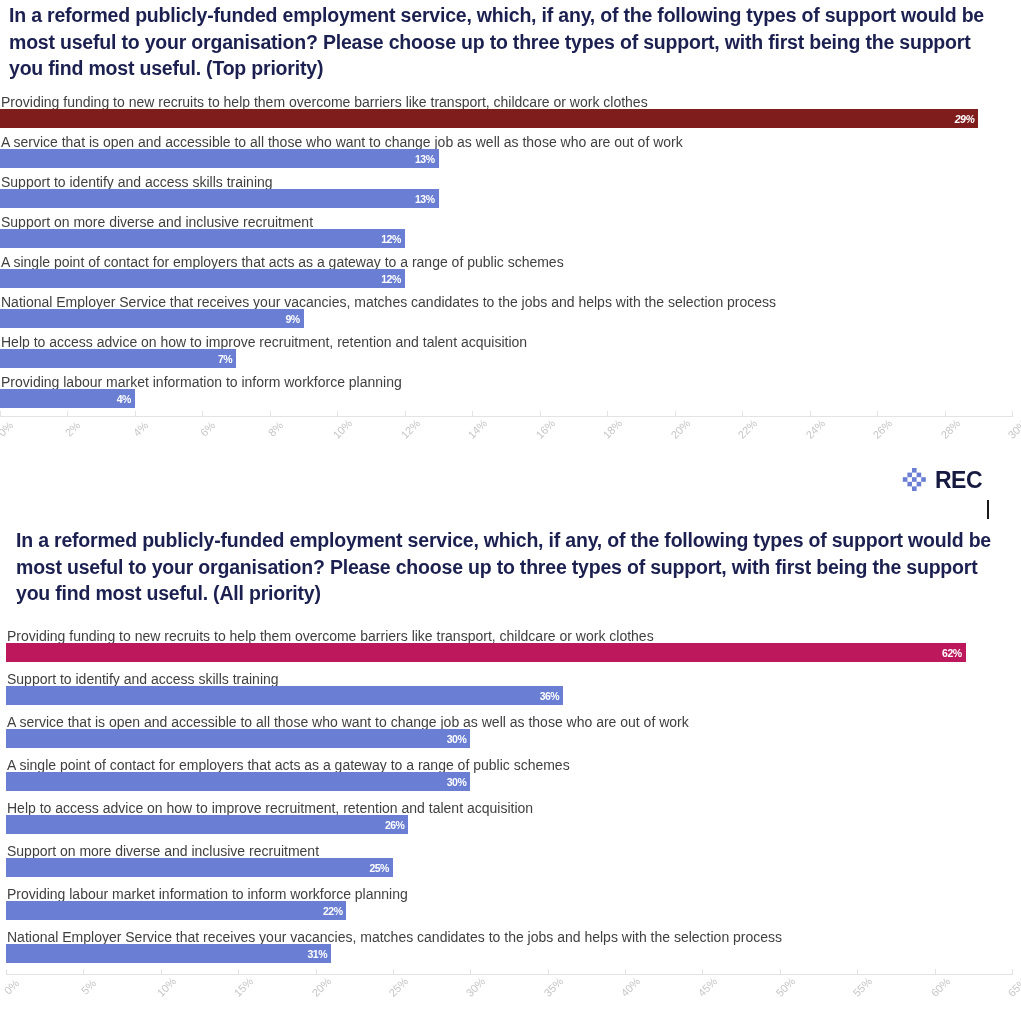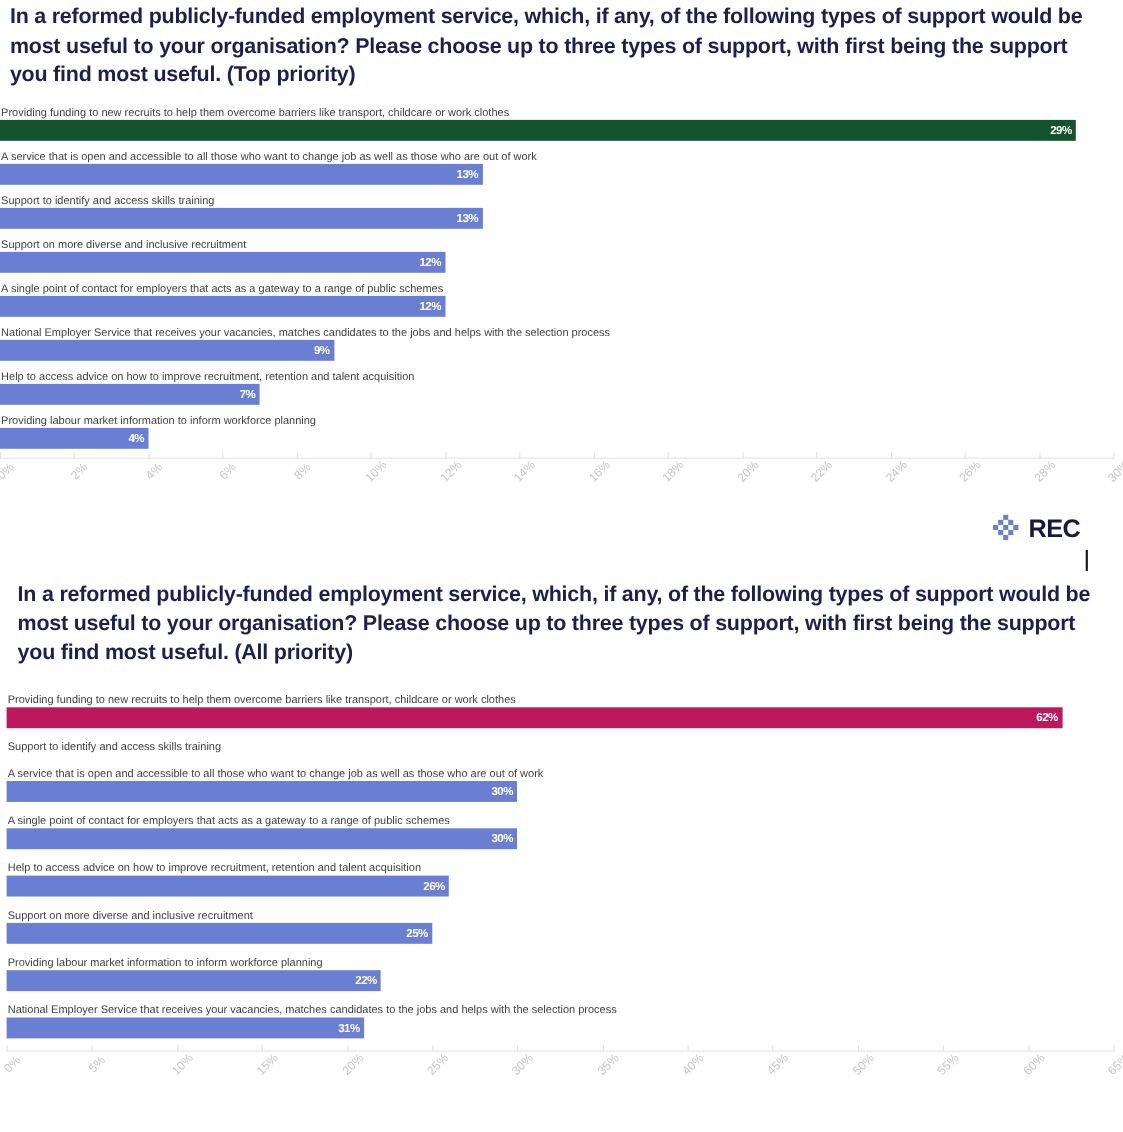--- a/index.html
+++ b/index.html
@@ -47,21 +47,21 @@
 
   .plot {
     position: absolute;
   }
   #plot-top  { left: 0px;  top: 96px;  width: 1012px; }
   #plot-bot  { left: 6px;  top: 110px; width: 1006px; }
 
   .bar-group { position: relative; }
   .bar-label {
     color: #3f3f3f;
-    font-size: 10px;
+    font-size: 14px;
     line-height: 13px;
     white-space: nowrap;
     padding-left: 1px;
   }
   .bar-track {
     position: relative;
     height: 19px;
     width: 100%;
   }
   .bar {
@@ -141,21 +141,21 @@
 </style>
 </head>
 <body>
 
 <section class="panel" id="panel-top">
   <h2 class="chart-title">In a reformed publicly-funded employment service, which, if any, of the following types of support would be most useful to your organisation? Please choose up to three types of support, with first being the support you find most useful. (Top priority)</h2>
   <div class="plot" id="plot-top">
       <div class="bar-group" style="margin-bottom: 8px;">
         <div class="bar-label">Providing funding to new recruits to help them overcome barriers like transport, childcare or work clothes</div>
         <div class="bar-track">
-          <div class="bar" style="width: 96.6667%; background: #14532d;">
+          <div class="bar" style="width: 96.6667%; background: #7f1d1d; font-style: italic;">
             <span class="bar-value">29%</span>
           </div>
         </div>
       </div>
       <div class="bar-group" style="margin-bottom: 8px;">
         <div class="bar-label">A service that is open and accessible to all those who want to change job as well as those who are out of work</div>
         <div class="bar-track">
           <div class="bar" style="width: 43.3333%; background: rgb(106, 127, 212);">
             <span class="bar-value">13%</span>
           </div>
@@ -271,20 +271,25 @@
       <div class="bar-group" style="margin-bottom: 11px;">
         <div class="bar-label">Providing funding to new recruits to help them overcome barriers like transport, childcare or work clothes</div>
         <div class="bar-track">
           <div class="bar" style="width: 95.3846%; background: #be185d;">
             <span class="bar-value">62%</span>
           </div>
         </div>
       </div>
       <div class="bar-group" style="margin-bottom: 11px;">
         <div class="bar-label">Support to identify and access skills training</div>
+        <div class="bar-track">
+          <div class="bar" style="width: 55.3846%; background: rgb(106, 127, 212);">
+            <span class="bar-value">36%</span>
+          </div>
+        </div>
       </div>
       <div class="bar-group" style="margin-bottom: 11px;">
         <div class="bar-label">A service that is open and accessible to all those who want to change job as well as those who are out of work</div>
         <div class="bar-track">
           <div class="bar" style="width: 46.1538%; background: rgb(106, 127, 212);">
             <span class="bar-value">30%</span>
           </div>
         </div>
       </div>
       <div class="bar-group" style="margin-bottom: 11px;">

